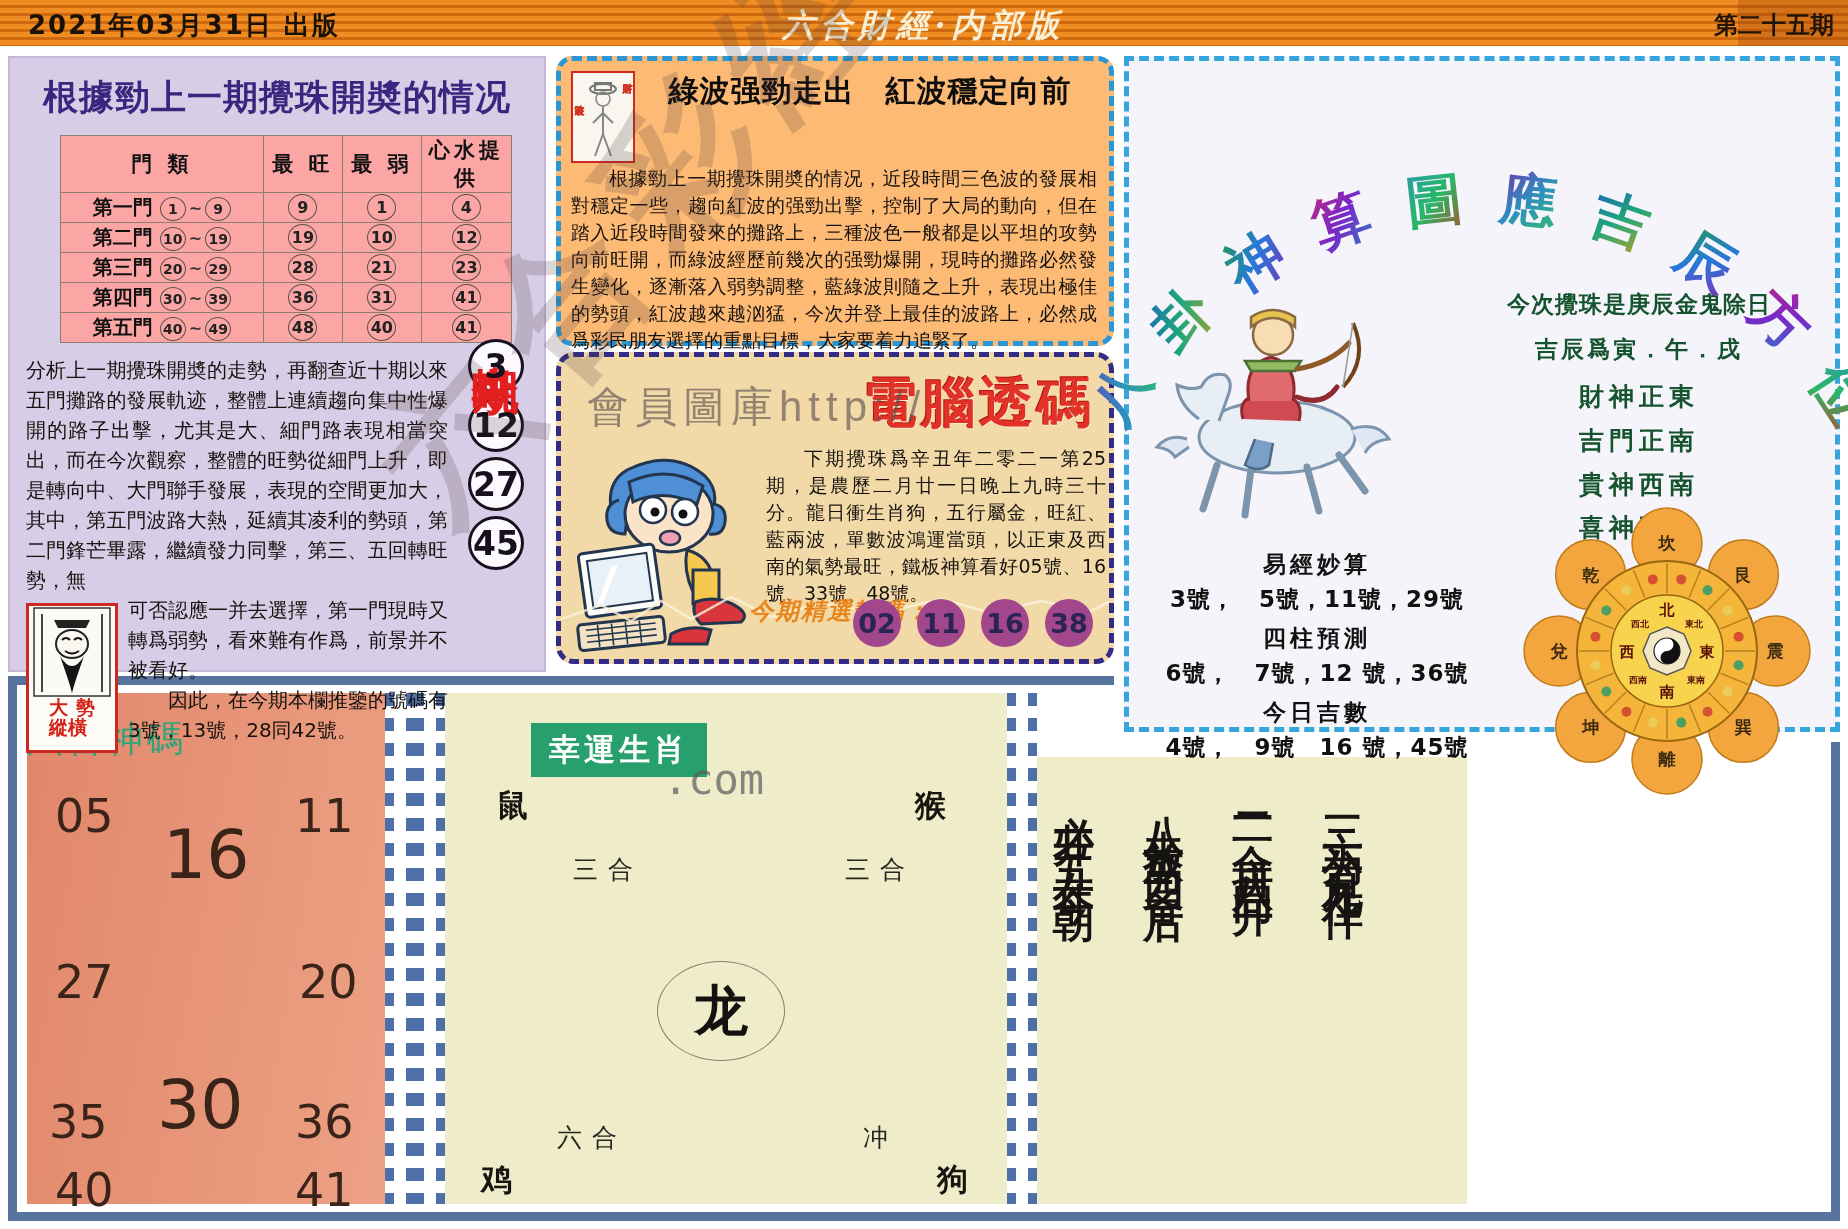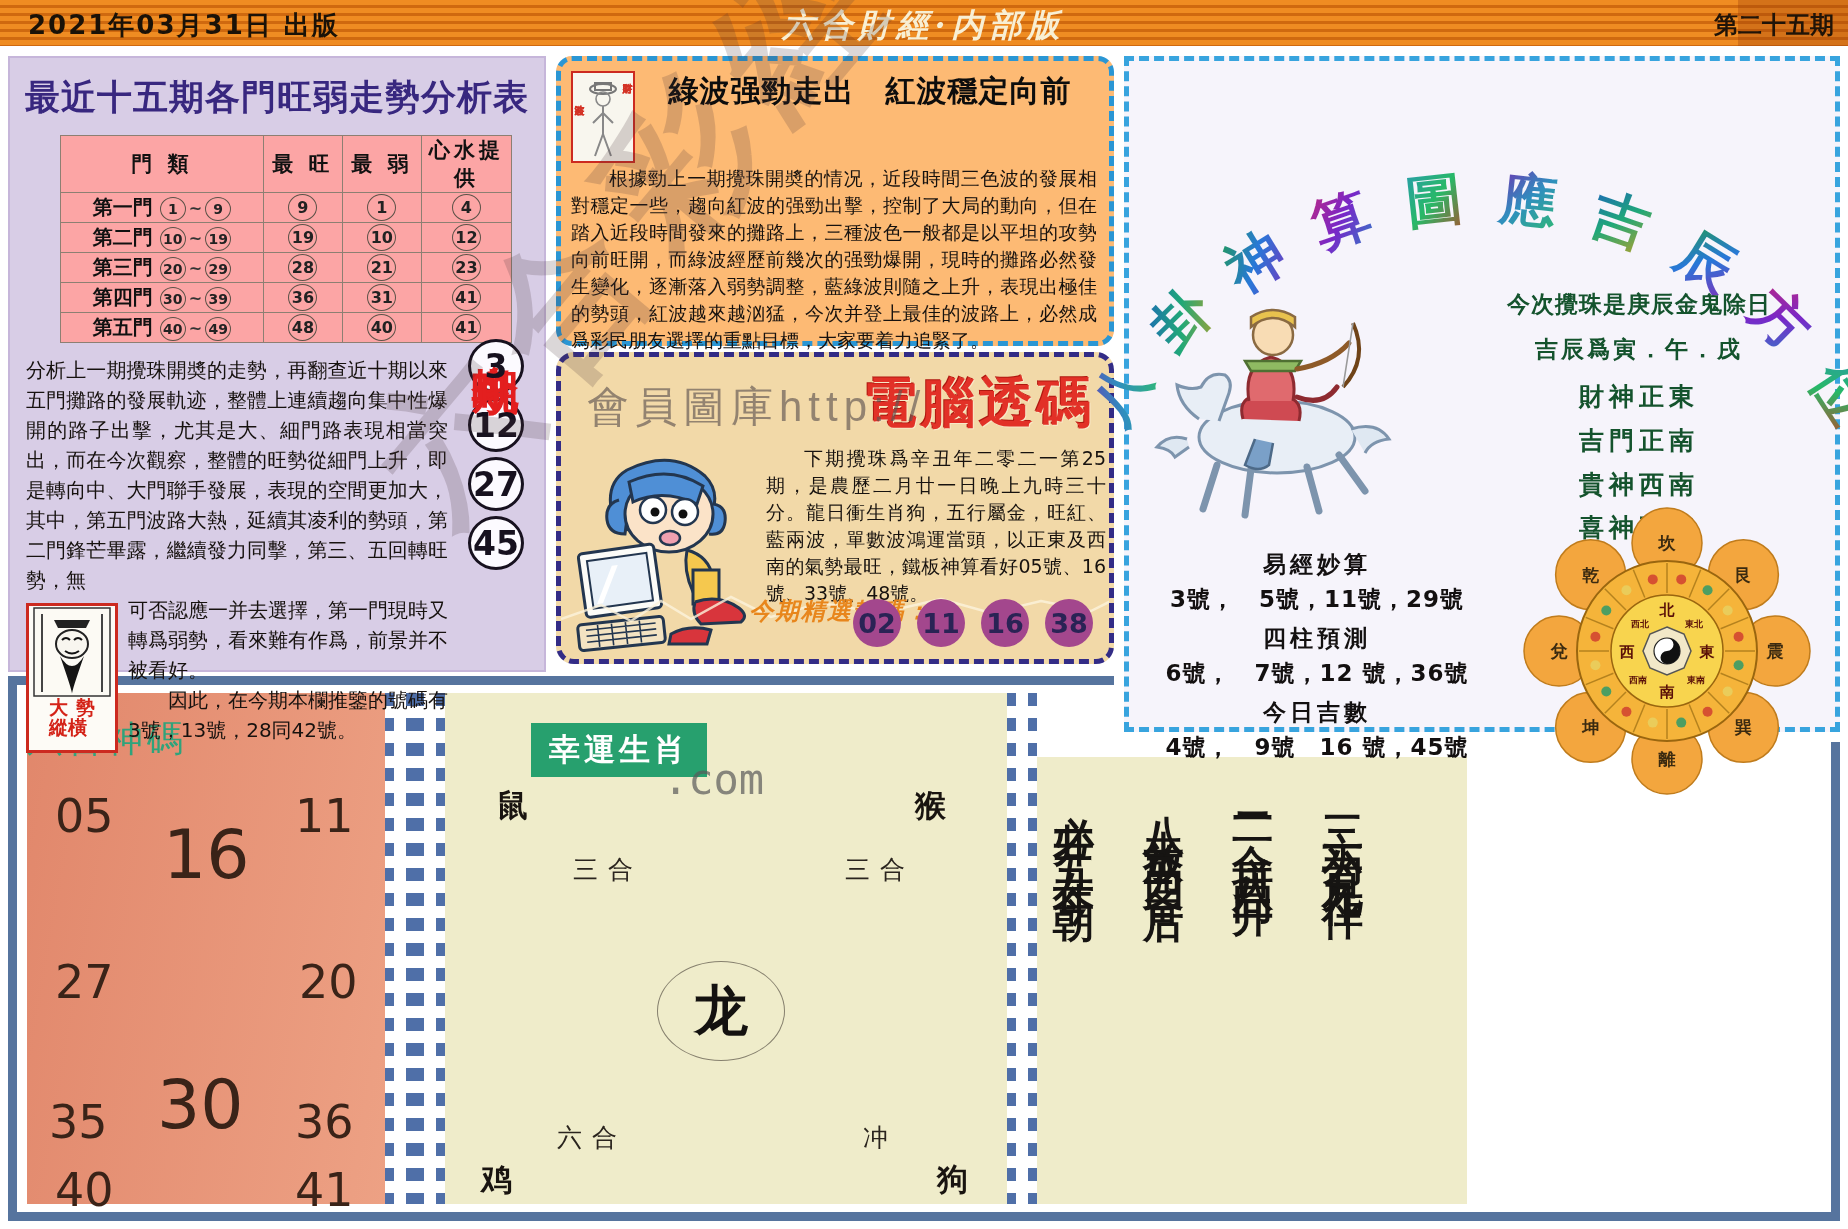--- a/index.html
+++ b/index.html
@@ -151,21 +151,21 @@
 <body>
 
 <div class="header">
   <span class="date">2021年03月31日  出版</span>
   <span class="htitle">六合財經·内部版</span>
   <span class="issuebg"></span>
   <span class="issue">第二十五期</span>
 </div>
 
 <div class="left-panel">
-  <div class="lp-title">最近十五期各門旺弱走勢分析表</div>
+  <div class="lp-title">根據勁上一期攪珠開奬的情况</div>
   <table class="trend">
     <thead>
         <tr>
           <th style="width: 45%;">門  類</th>
           <th style="width: 17.5%;">最  旺</th>
           <th style="width: 17.5%;">最  弱</th>
           <th style="width: 20%;">心水提供</th>
         </tr>
       </thead>
     <tbody>

